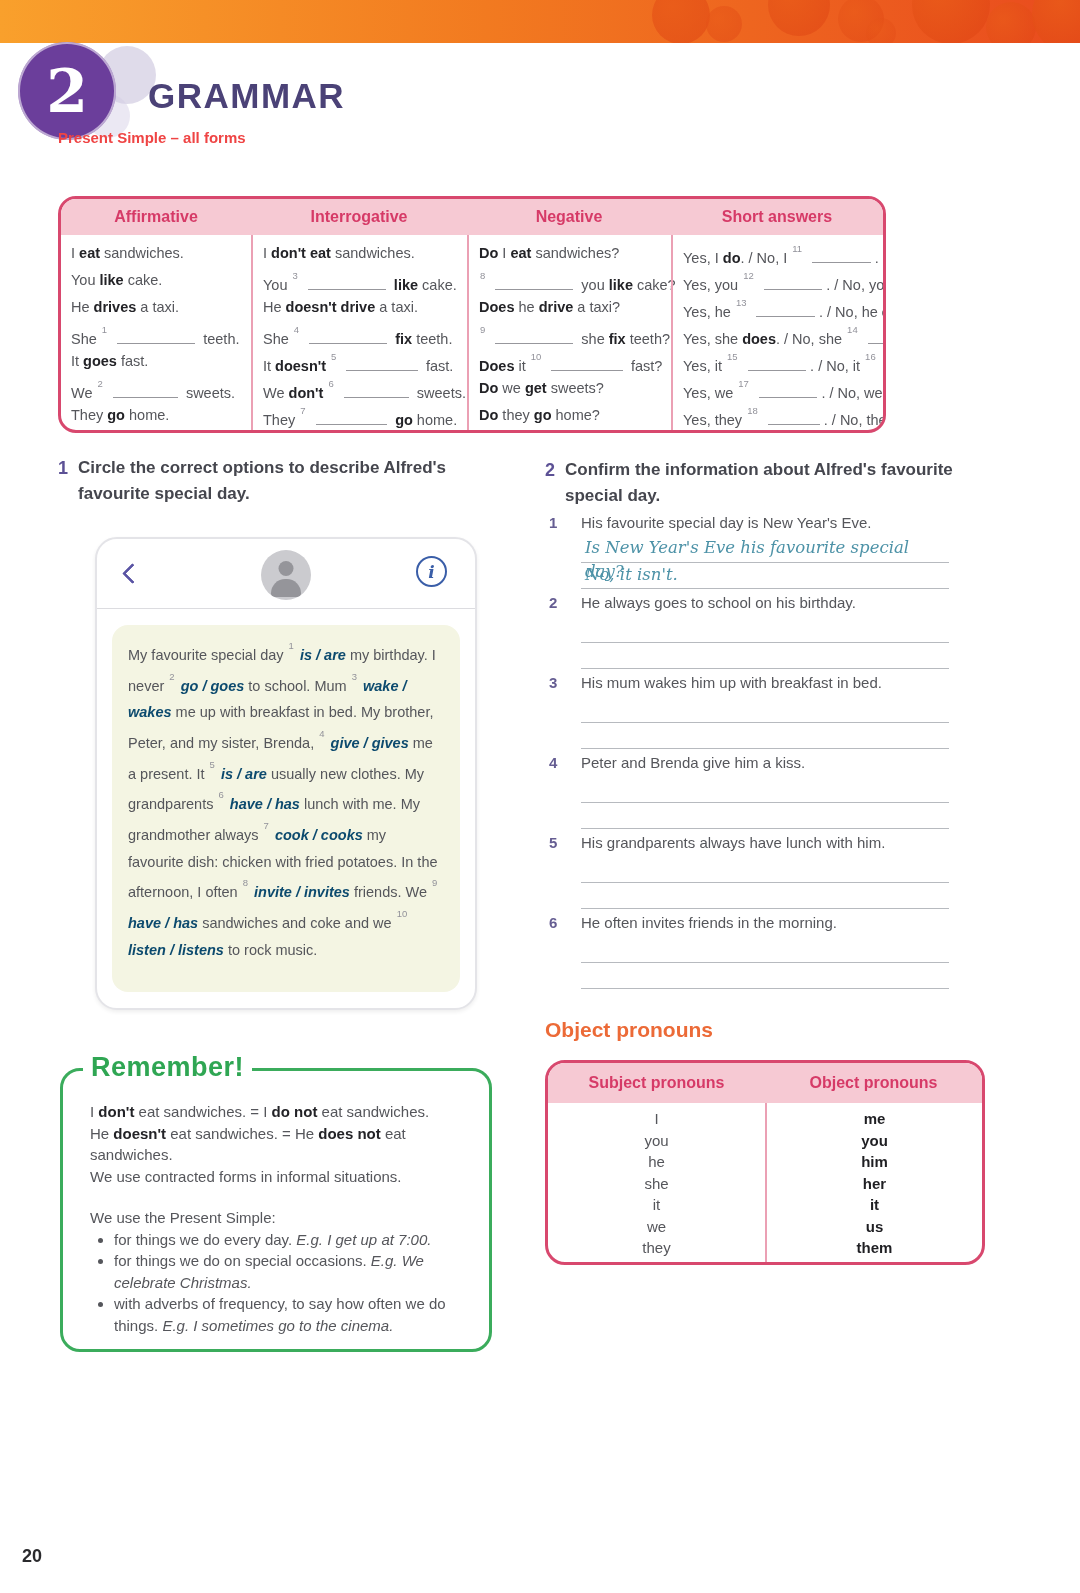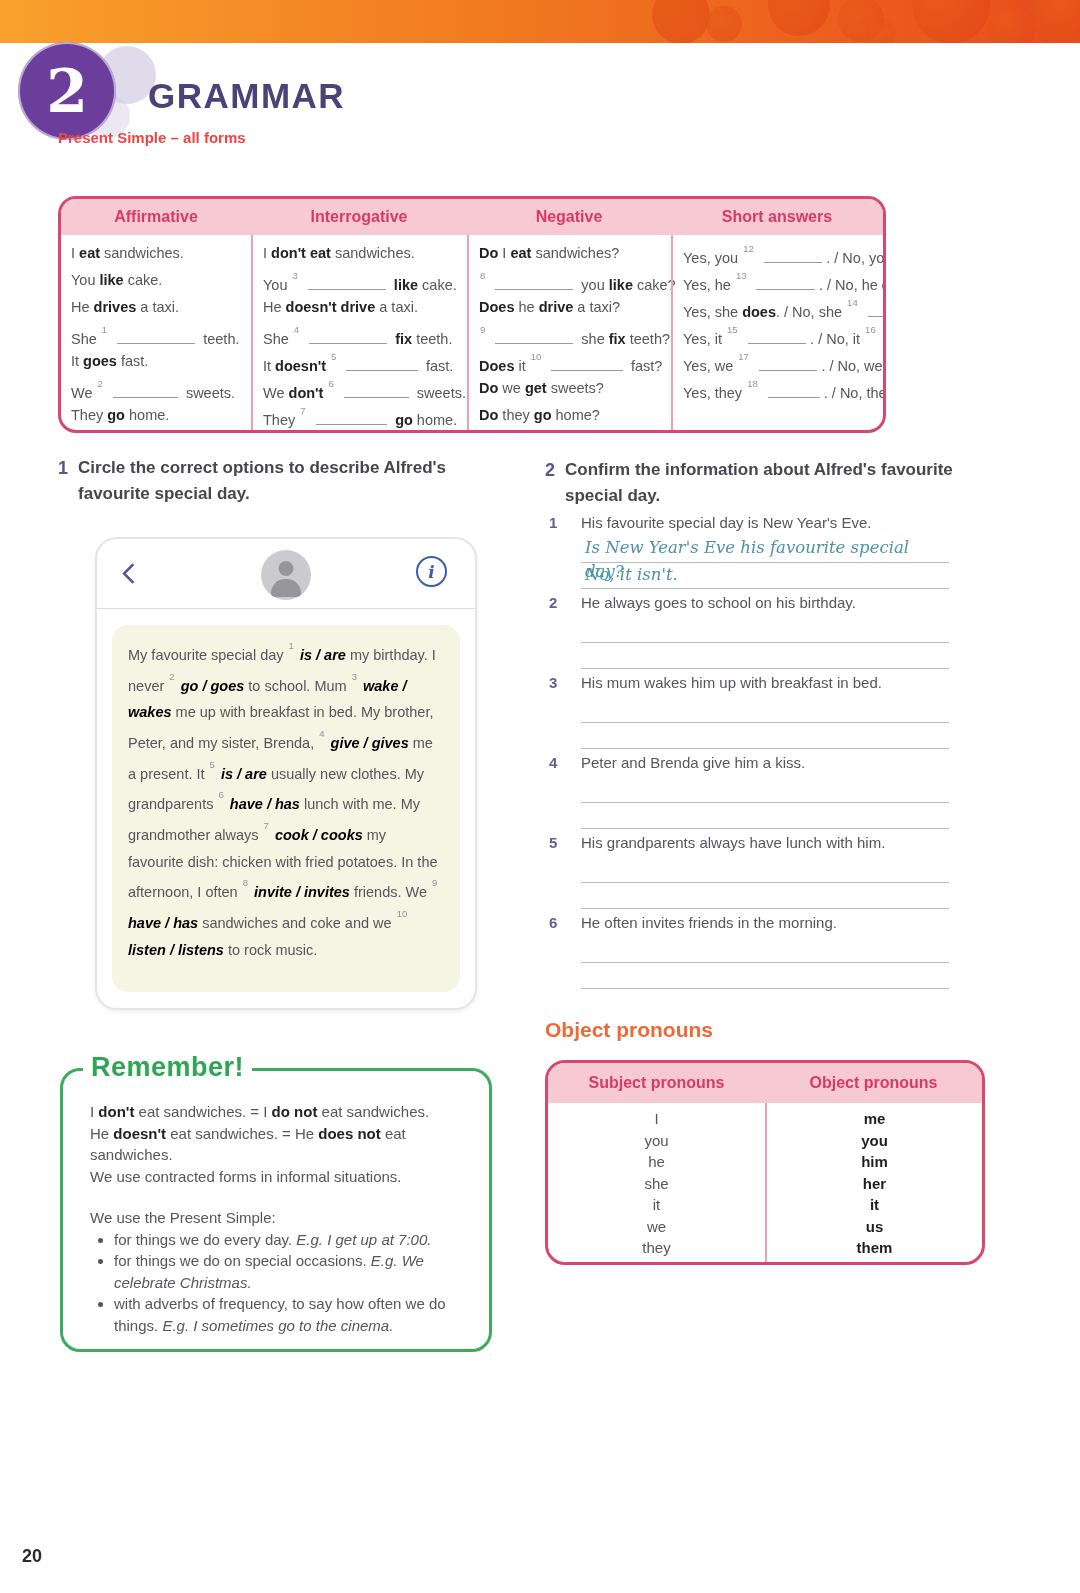--- a/index.html
+++ b/index.html
@@ -63,21 +63,21 @@
     background:#cbcbcf; border-radius:50%; overflow:hidden; }
   .av-head { position:absolute; left:50%; top:11px; transform:translateX(-50%); width:15px; height:15px;
     border-radius:50%; background:#95959a; }
   .av-body { position:absolute; left:50%; top:29px; transform:translateX(-50%); width:30px; height:18px;
     border-radius:15px 15px 4px 4px; background:#95959a; }
   .info { position:absolute; right:28px; top:17px; width:31px; height:31px; border:2.5px solid #3a5ea8;
     border-radius:50%; color:#3a5ea8; display:flex; align-items:center; justify-content:center;
     font-family:"DejaVu Serif", serif; font-style:italic; font-weight:bold; font-size:17px; }
   .bubble { position:absolute; left:15px; right:15px; top:86px; bottom:16px; background:#f4f5e3;
     border-radius:16px; padding:13px 16px; font-size:14.5px; line-height:26.8px; color:#55565b; }
-  .bubble b { color:#000000; font-style:italic; }
+  .bubble b { color:#0c4a6e; font-style:italic; }
 
   
   .ex2 { position:absolute; left:545px; top:509px; width:446px; }
   .ex2-item { display:flex; }
   .item-num { flex:0 0 36px; font-size:15px; font-weight:bold; color:#655d92; line-height:27px; padding-left:4px; }
   .item-body { flex:1; }
   .item-text { font-size:15px; color:#55565b; line-height:27px; }
   .ans-line { height:26.5px; border-bottom:1.5px solid #b7babf; margin-right:42px;
     display:flex; align-items:flex-start; padding-left:4px; }
   .handwriting { font-family:"DejaVu Serif", serif; font-style:italic; font-size:16.5px;
@@ -166,20 +166,21 @@
       <div class="gt-col">
         <div class="tline"><b>Do</b> I <b>eat</b> sandwiches?</div>
         <div class="tline"><sup>8</sup> <span class="blank" style="width:78px"></span> you <b>like</b> cake?</div>
         <div class="tline"><b>Does</b> he <b>drive</b> a taxi?</div>
         <div class="tline"><sup>9</sup> <span class="blank" style="width:78px"></span> she <b>fix</b> teeth?</div>
         <div class="tline"><b>Does</b> it <sup>10</sup> <span class="blank" style="width:71.5px"></span> fast?</div>
         <div class="tline"><b>Do</b> we <b>get</b> sweets?</div>
         <div class="tline"><b>Do</b> they <b>go</b> home?</div>
       </div>
       <div class="gt-col">
+        <div class="tline">Yes, I <b>do</b>. / No, I <sup>11</sup> <span class="blank" style="width:58.5px"></span>.</div>
         <div class="tline">Yes, you <sup>12</sup> <span class="blank" style="width:58.5px"></span>. / No, you <b>don't</b>.</div>
         <div class="tline">Yes, he <sup>13</sup> <span class="blank" style="width:58.5px"></span>. / No, he <b>doesn't</b>.</div>
         <div class="tline">Yes, she <b>does</b>. / No, she <sup>14</sup> <span class="blank" style="width:58.5px"></span>.</div>
         <div class="tline">Yes, it <sup>15</sup> <span class="blank" style="width:58.5px"></span>. / No, it <sup>16</sup> <span class="blank" style="width:58.5px"></span>.</div>
         <div class="tline">Yes, we <sup>17</sup> <span class="blank" style="width:58.5px"></span>. / No, we <b>don't</b>.</div>
         <div class="tline">Yes, they <sup>18</sup> <span class="blank" style="width:52px"></span>. / No, they <sup>19</sup> <span class="blank" style="width:52px"></span>.</div>
       </div>
     </div>
   </div>
 

